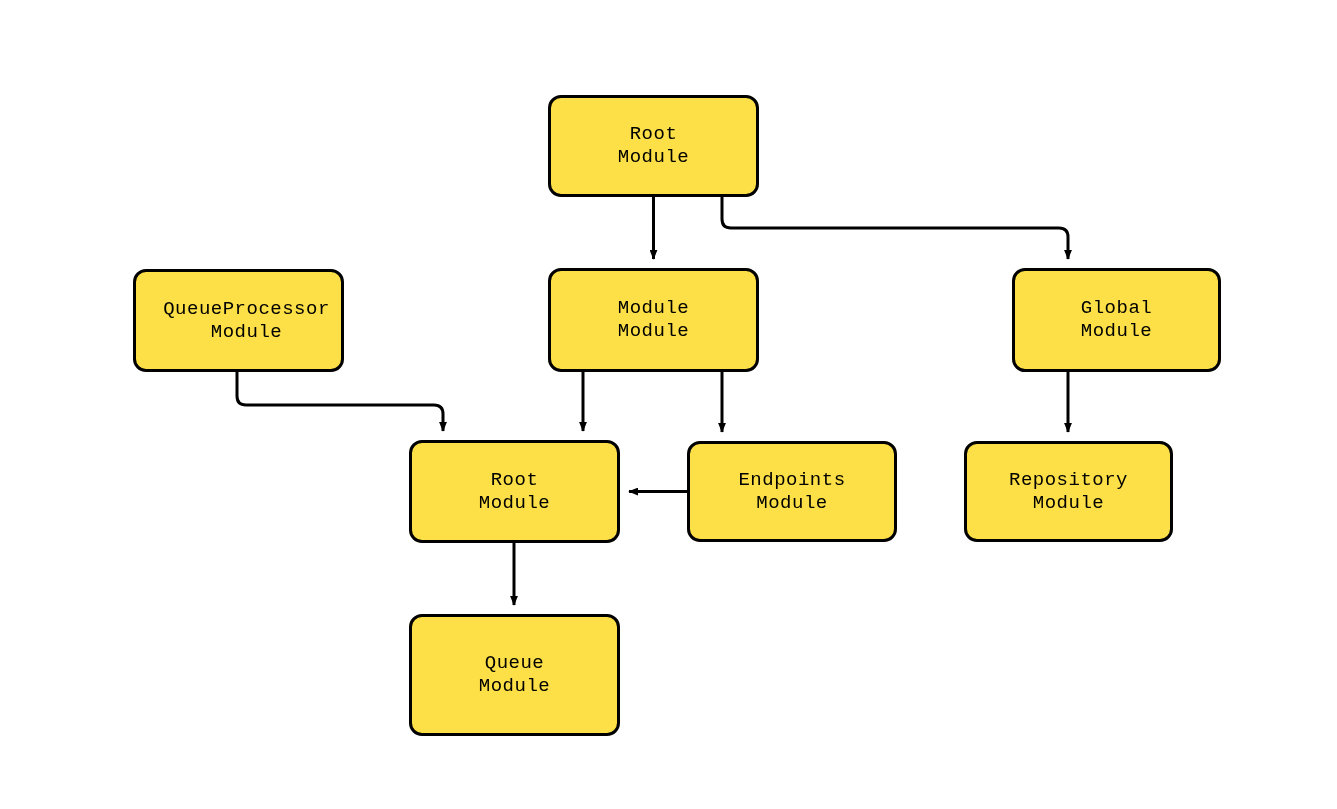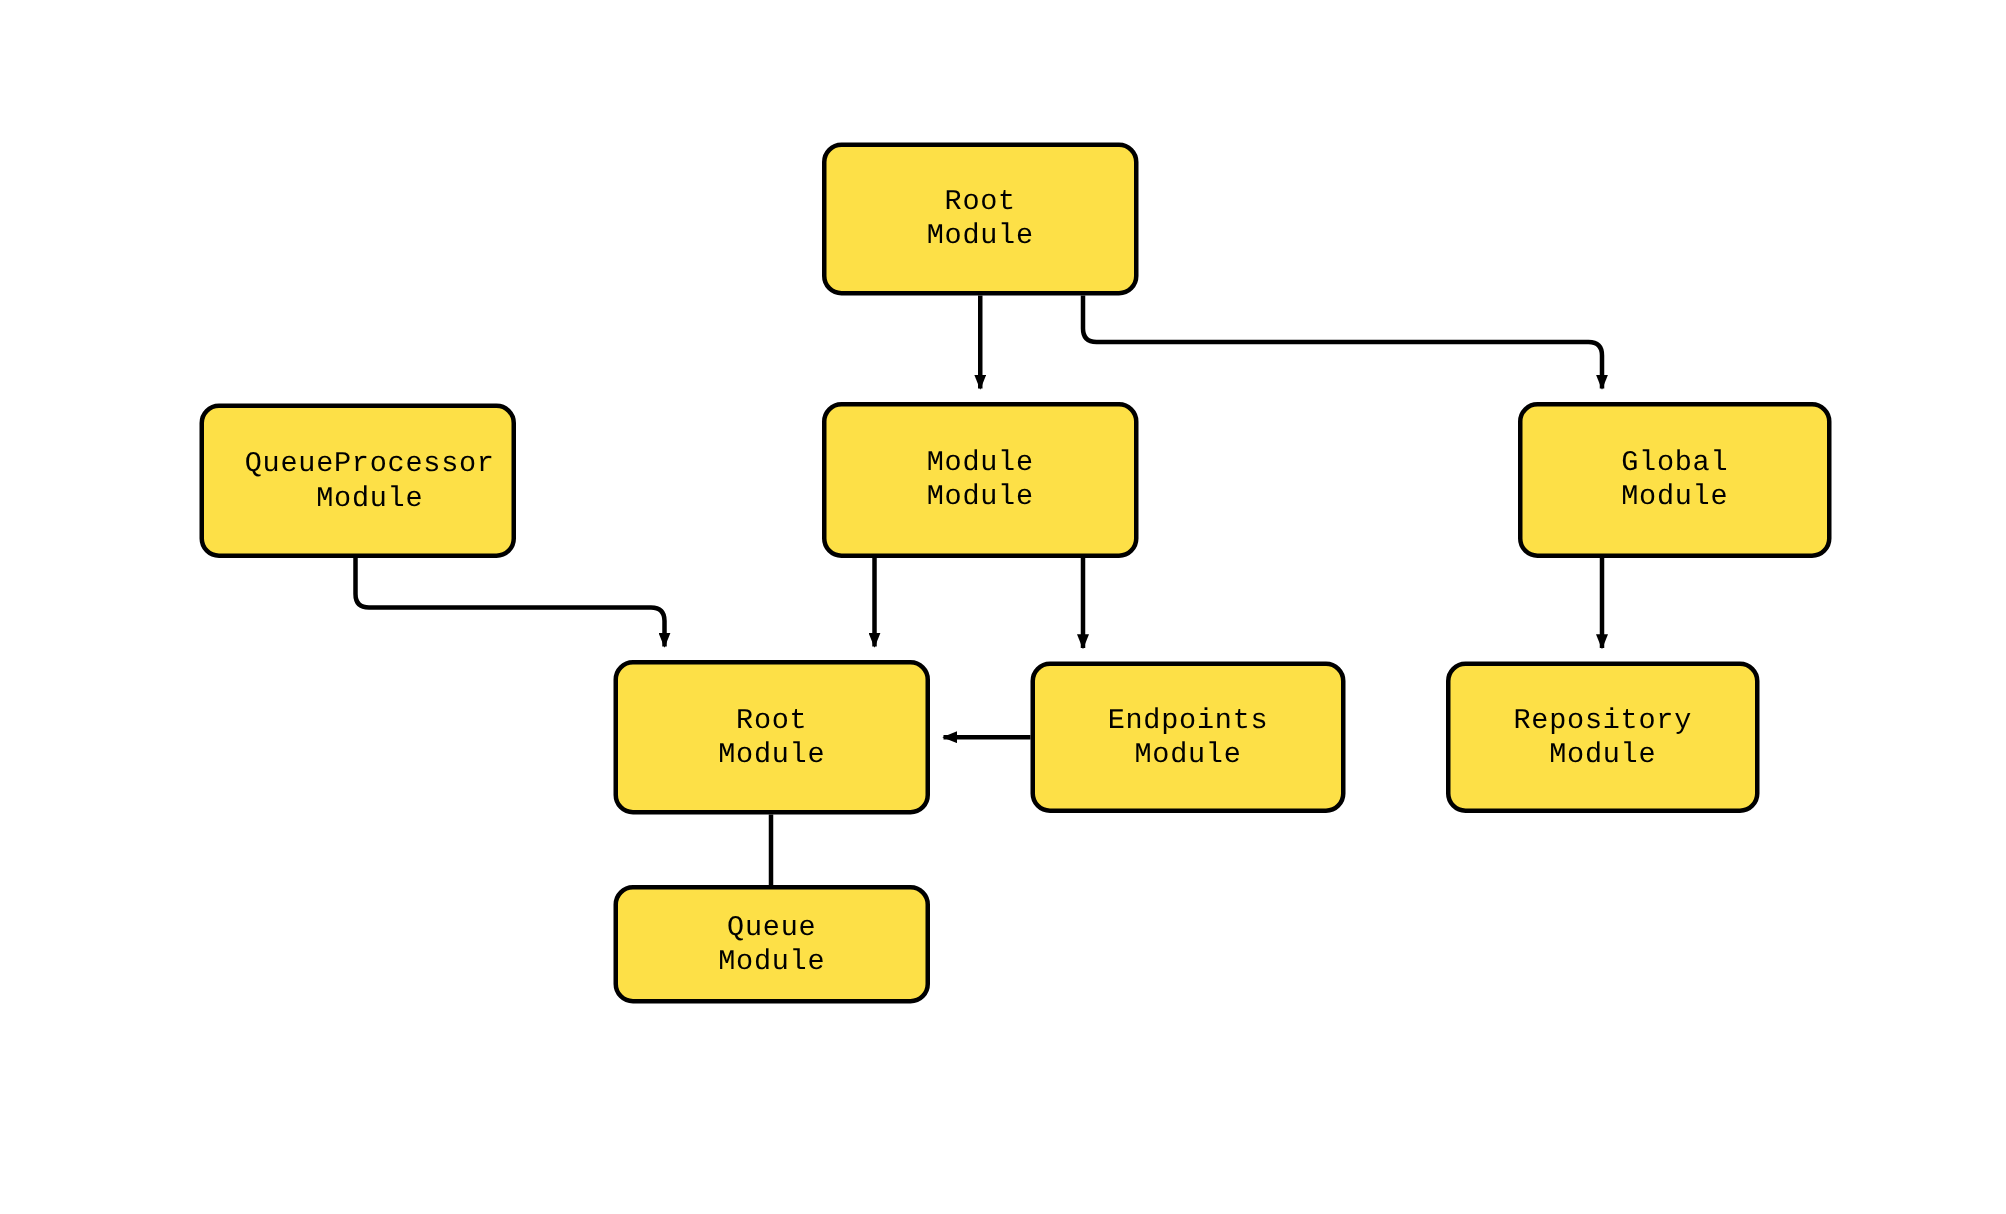--- a/index.html
+++ b/index.html
@@ -106,18 +106,18 @@
   <div class="node" style="left:687px; top:441px; width:210px; height:101px;align-items:center;">
     <span class="node-line">Endpoints</span>
     <span class="node-line">Module</span>
   </div>
 
   <div class="node" style="left:964px; top:441px; width:209px; height:101px;">
     <span class="node-line">Repository</span>
     <span class="node-line">Module</span>
   </div>
 
-  <div class="node" style="left:409px; top:590px; width:211px; height:79px;">
+  <div class="node" style="left:409px; top:614px; width:211px; height:122px;">
     <span class="node-line">Queue</span>
     <span class="node-line">Module</span>
   </div>
 
 </div>
 
 </body></html>

